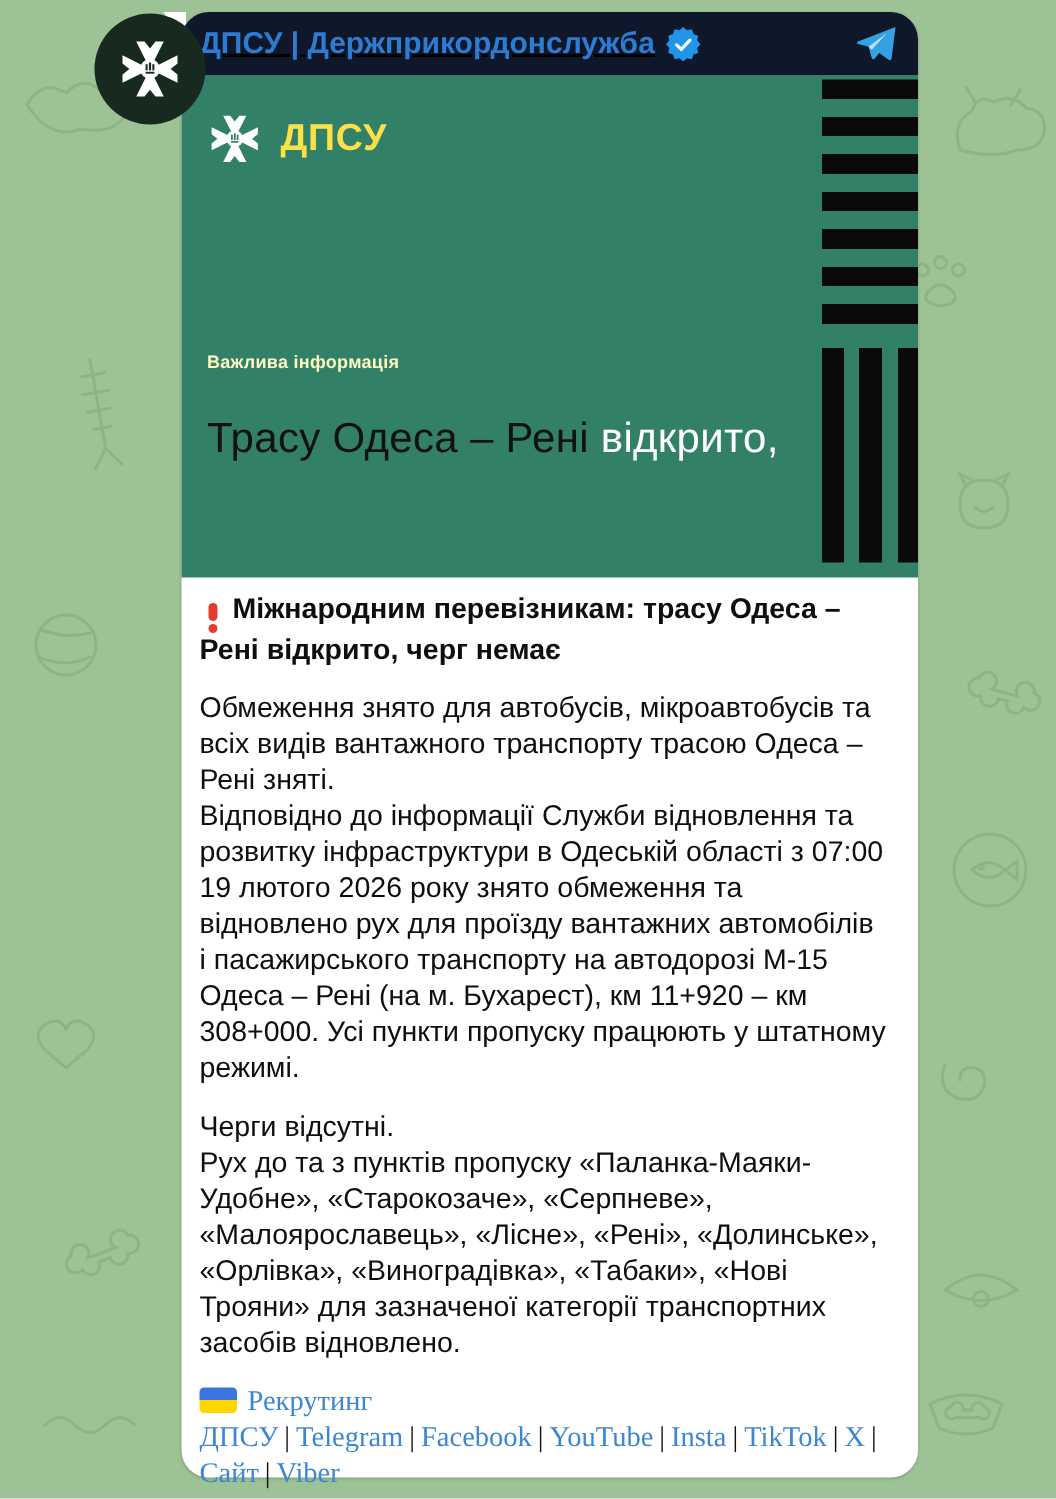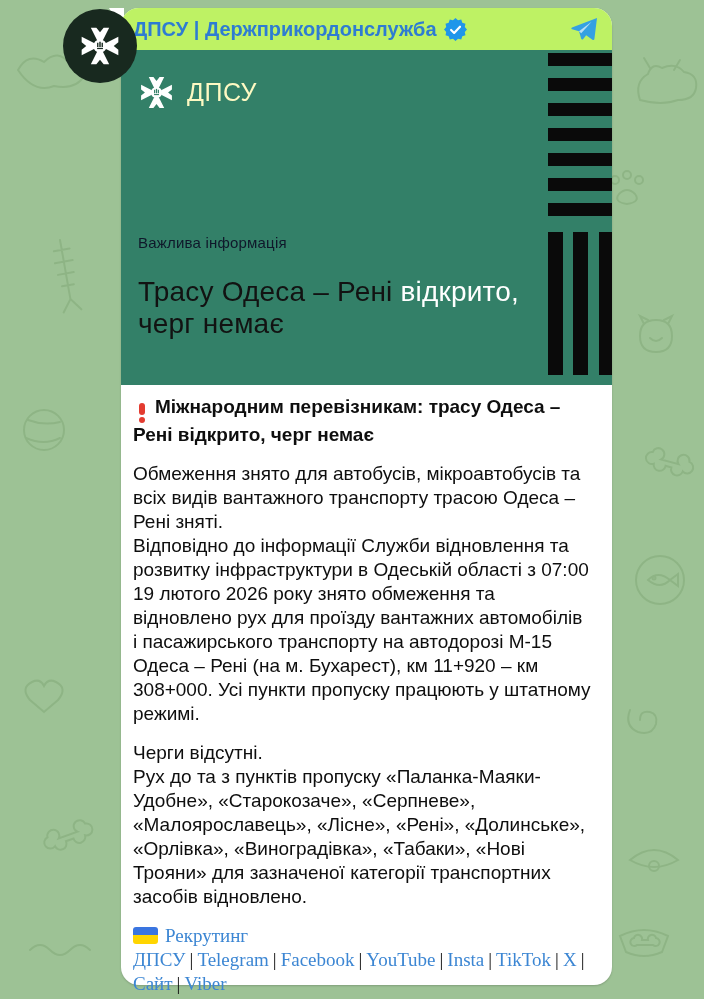--- a/index.html
+++ b/index.html
@@ -21,33 +21,33 @@
   
   .bubble{
     position:absolute;left:121px;top:8px;width:491px;height:977px;
     background:#ffffff;border-radius:18px;z-index:2;
     box-shadow:0 1px 2px rgba(0,0,0,.18);
   }
   .tail{position:absolute;left:-13px;top:0;}
 
   .post-header{
     height:42px;display:flex;align-items:center;padding:0 14px 0 12px;
-    border-radius:18px 18px 0 0;background:#bef264;position:relative;
+    border-radius:18px 18px 0 0;background:#0f172a;position:relative;text-decoration:underline;
   }
   .channel-name{color:#2e7cd2;font-weight:bold;font-size:20px;white-space:nowrap;}
   .verified{margin-left:7px;flex:0 0 auto;display:flex;}
   .share{margin-left:auto;display:flex;cursor:pointer;}
 
   
   .card{
     position:relative;height:335px;background:#338068;overflow:hidden;
   }
   .card-logo{position:absolute;left:17px;top:24px;display:flex;align-items:center;}
-  .card-logo-text{color:#fef9c3;font-weight:normal;font-size:25px;margin-left:12px;letter-spacing:.5px;}
-  .kicker{position:absolute;left:17px;top:184px;color:#0f172a;font-weight:normal;font-size:15px;letter-spacing:.2px;}
+  .card-logo-text{color:#fde047;font-weight:bold;font-size:25px;margin-left:12px;letter-spacing:.5px;}
+  .kicker{position:absolute;left:17px;top:184px;color:#fef9c3;font-weight:bold;font-size:12px;letter-spacing:.2px;}
   .card-title{
     position:absolute;left:17px;top:226px;width:420px;
     font-size:28px;font-weight:normal;line-height:32px;color:#121212;letter-spacing:.2px;
   }
   .card-title .hl{color:#ffffff;}
   .stripes-h{
     position:absolute;right:0;top:3px;width:64px;height:166px;
     background:repeating-linear-gradient(to bottom,#0a0a0a 0 13px,rgba(0,0,0,0) 13px 25px);
   }
   .stripes-v{
@@ -184,21 +184,21 @@
           <path d="M23.2 19.3 v5.7 h1.6 v-5.7 z"></path>
           <path d="M25.7 20.5 v4.5 h1.5 v-4.5 z"></path>
           <path d="M20.8 26 h6.4 v1.4 h-6.4 z"></path>
         </g>
       </svg>
       <span class="card-logo-text">ДПСУ</span>
     </div>
 
     <div class="kicker">Важлива інформація</div>
 
-    <div class="card-title"><span>Трасу Одеса – Рені </span><span class="hl">відкрито,</span><br><span>черг немає</span></div>
+    <div class="card-title"><span>Трасу Одеса – Рені </span><span class="hl">відкрито,</span><br></div>
 
     <div class="stripes-h"></div>
     <div class="stripes-v"></div>
   </div>
 
   <div class="body-text">
     <div class="headline"><span class="excl">
           <i></i>
           <b></b>
         </span><span>Міжнародним перевізникам: трасу Одеса – Рені відкрито, черг немає</span></div>

